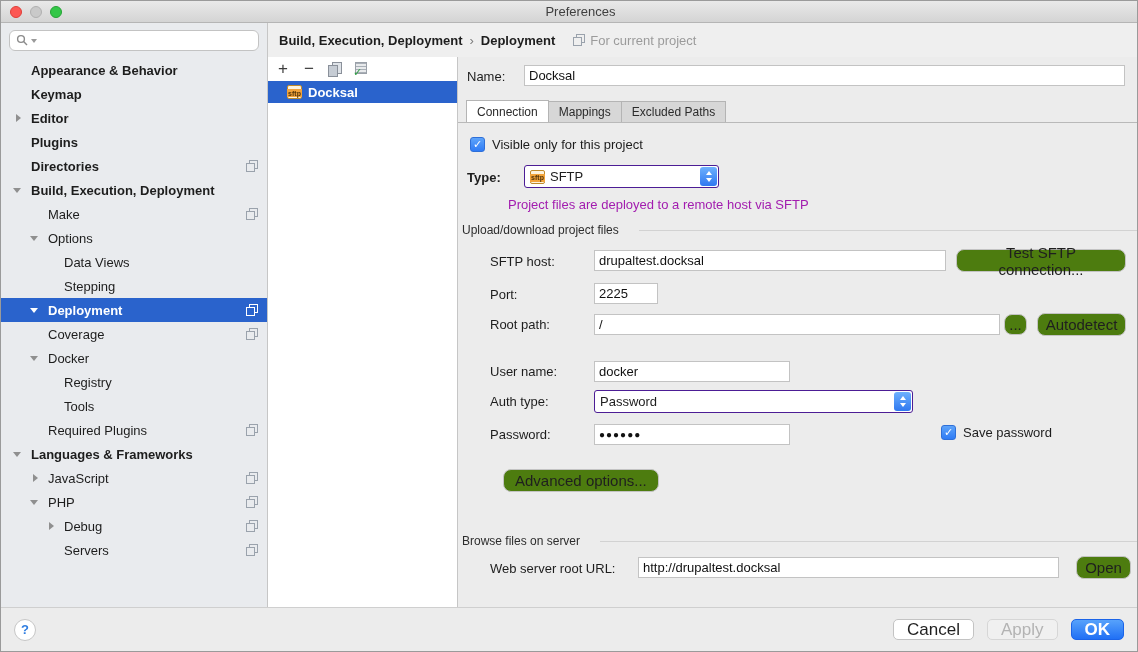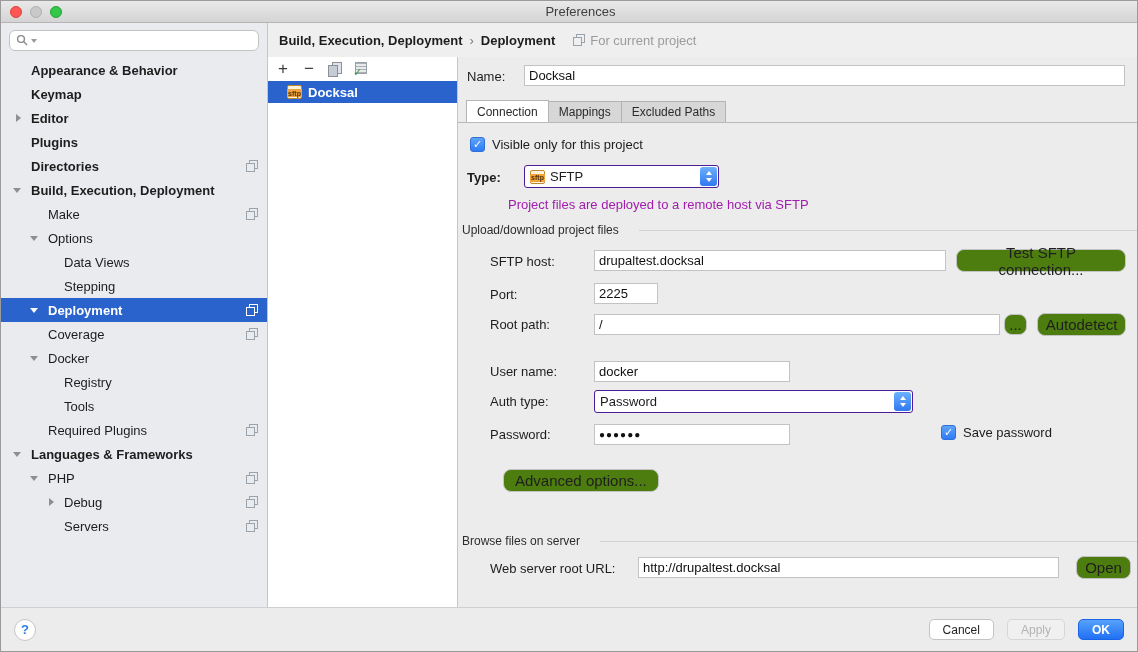--- a/index.html
+++ b/index.html
@@ -119,21 +119,21 @@
          font-size:15px; color:#1f1f1f; display:inline-flex; align-items:center; justify-content:center;
          padding:0 11px; font-family:inherit; cursor:default; }
 
   
   .footer { position:absolute; left:0; right:0; bottom:0; height:44px; background:#ececec;
             border-top:1px solid #cfcfcf; display:flex; align-items:center; padding:0 13px; }
   .help-btn { width:22px; height:22px; border-radius:50%; background:#fff; border:1px solid #c6c6c6;
               color:#2f7de1; font-size:13px; font-weight:bold; display:flex; align-items:center;
               justify-content:center; }
   .footer-btns { margin-left:auto; display:flex; gap:13px; align-items:center; }
-  .fbtn { height:21px; border-radius:5px; border:1px solid #c3c3c3; background:#fff; font-size:12px;
+  .fbtn { height:21px; border-radius:5px; border:1px solid #c3c3c3; background:#fff; font-size:17px;
           padding:0 13px; display:inline-flex; align-items:center; font-family:inherit; color:#1f1f1f; }
   .fbtn.disabled { color:#b3b3b3; background:#f0f0f0; border-color:#d6d6d6; }
   .fbtn.primary { background:linear-gradient(#57a2fb,#2070f5); border-color:#1b64e8; color:#fff; font-weight:bold; }
 </style>
 </head>
 <body>
 
 <div class="app">
 
   <div class="titlebar">
@@ -222,20 +222,25 @@
             <span class="tree-label">Tools</span>
           </div>
           <div class="tree-row lvl1">
             <span class="arrow none"></span>
             <span class="tree-label">Required Plugins</span>
             <span class="dup-icon"></span>
           </div>
           <div class="tree-row lvl0 bold">
             <span class="arrow down"></span>
             <span class="tree-label">Languages &amp; Frameworks</span>
+          </div>
+          <div class="tree-row lvl1">
+            <span class="arrow right"></span>
+            <span class="tree-label">JavaScript</span>
+            <span class="dup-icon"></span>
           </div>
           <div class="tree-row lvl1">
             <span class="arrow down"></span>
             <span class="tree-label">PHP</span>
             <span class="dup-icon"></span>
           </div>
           <div class="tree-row lvl2">
             <span class="arrow right"></span>
             <span class="tree-label">Debug</span>
             <span class="dup-icon"></span>

